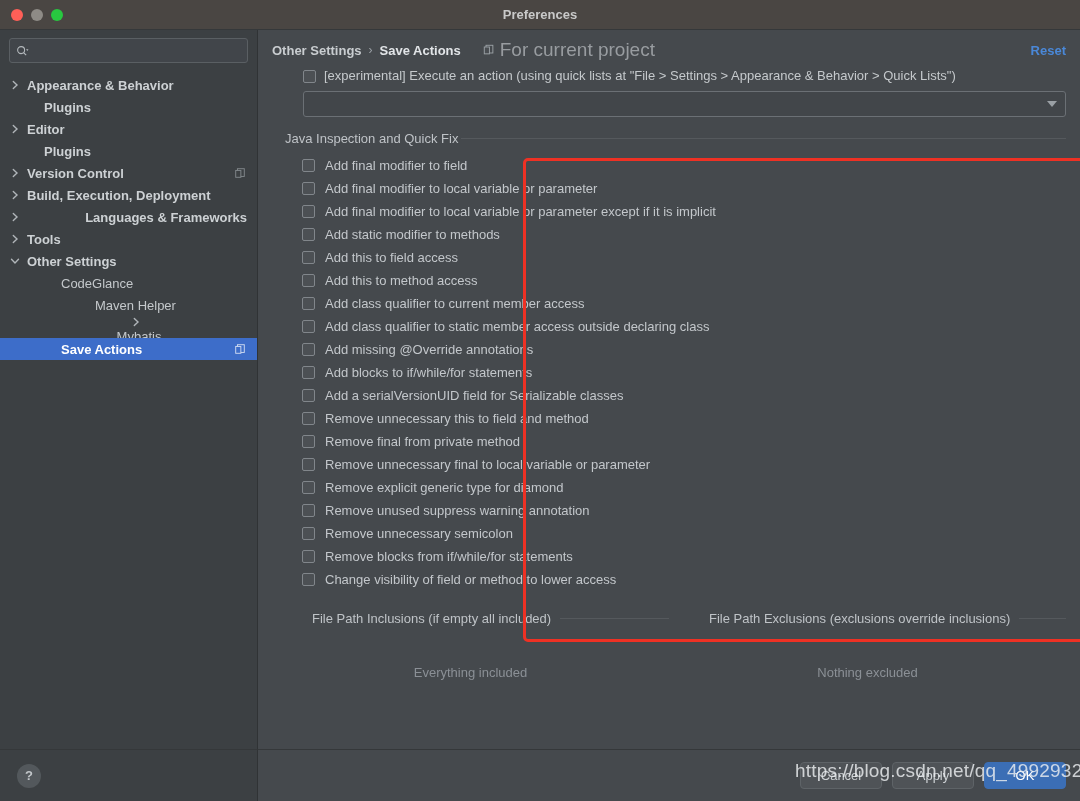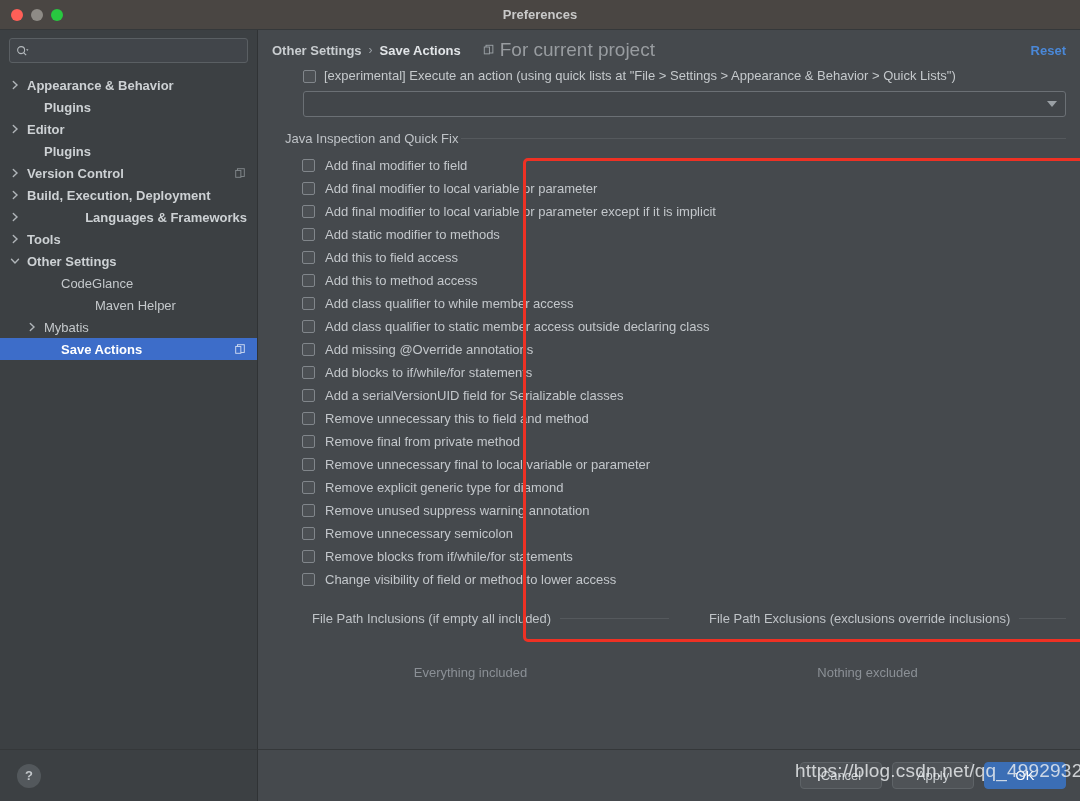--- a/index.html
+++ b/index.html
@@ -312,21 +312,21 @@
             <span class="label" style="margin-left: 5px;">Other Settings</span>
           </div>
           <div class="tree-row" style="padding-left: 43px;">
             <span class="chev"></span>
             <span class="label" style="margin-left: 5px;">CodeGlance</span>
           </div>
           <div class="tree-row" style="padding-left: 29px; margin-left: 48px;">
             <span class="chev"></span>
             <span class="label" style="margin-left: 5px;">Maven Helper</span>
           </div>
-          <div class="tree-row" style="padding-left: 26px;">
+          <div class="tree-row" style="padding-left: 26px; flex-direction: column;">
             <span class="chev">
               <svg viewBox="0 0 12 12" width="12" height="12">
                 <path d="M4.3 2.5 L8 6 L4.3 9.5" fill="none" stroke="#b0b5b9" stroke-width="1.4" stroke-linecap="round"></path>
               </svg>
             </span>
             <span class="label" style="margin-left: 5px;">Mybatis</span>
           </div>
           <div class="tree-row bold selected" style="padding-left: 43px;">
             <span class="chev"></span>
             <span class="label" style="margin-left: 5px;">Save Actions</span>
@@ -392,21 +392,21 @@
             <div class="cb-row">
               <span class="cb"></span>
               <span>Add this to field access</span>
             </div>
             <div class="cb-row">
               <span class="cb"></span>
               <span>Add this to method access</span>
             </div>
             <div class="cb-row">
               <span class="cb"></span>
-              <span>Add class qualifier to while member access</span>
+              <span>Add class qualifier to current member access</span>
             </div>
             <div class="cb-row">
               <span class="cb"></span>
               <span>Add class qualifier to static member access outside declaring class</span>
             </div>
             <div class="cb-row">
               <span class="cb"></span>
               <span>Add missing @Override annotations</span>
             </div>
             <div class="cb-row">

